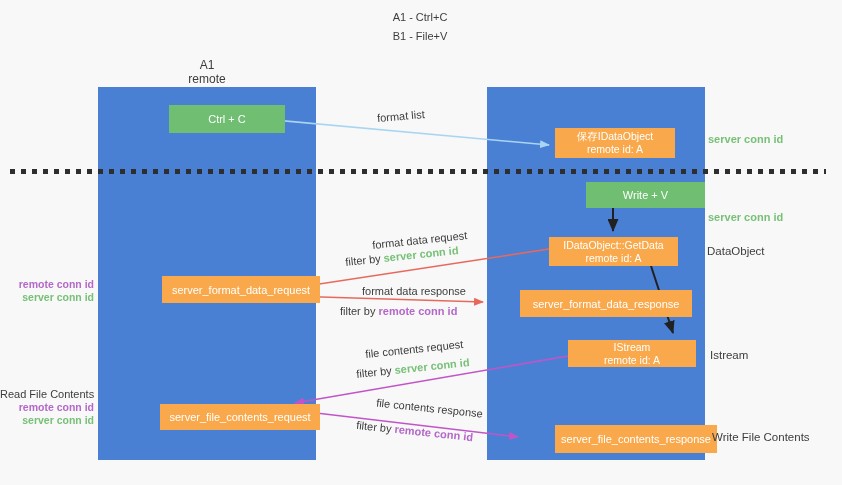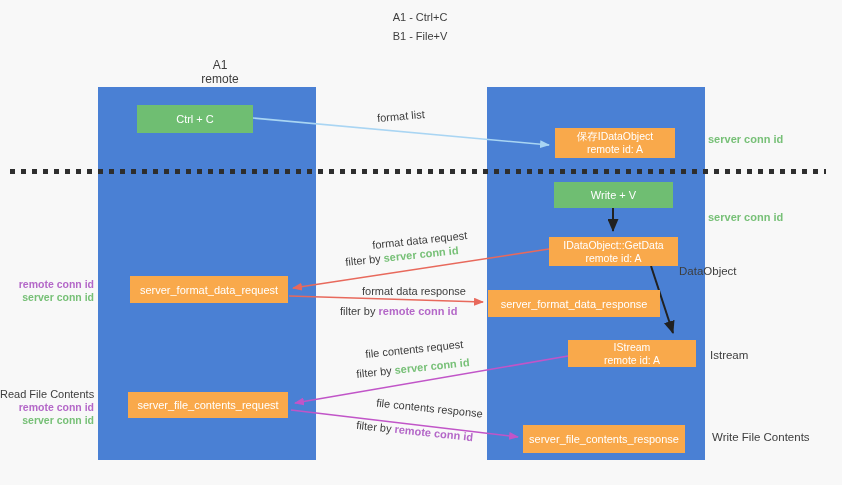--- a/index.html
+++ b/index.html
@@ -6,21 +6,21 @@
   body{font-family:"Liberation Sans",sans-serif;background:#f8f8f8;}
   #canvas{position:relative;width:842px;height:485px;background:#f8f8f8;overflow:hidden;}
   .col{position:absolute;top:87px;width:218px;height:373px;background:#4a80d4;z-index:1;}
   .col-header{position:absolute;top:58px;width:218px;text-align:center;font-size:12px;
               line-height:14px;color:#3d3d3d;z-index:1;}
   .node{position:absolute;z-index:3;color:#ffffff;text-align:center;
         display:flex;flex-direction:column;justify-content:center;}
   .green-node{background:#6fbe72;font-size:11px;}
   .orange-node{background:#f9a94b;font-size:11px;}
   .two-line{font-size:10.5px;line-height:13px;}
-  .one-line{font-size:11px;}
+  .one-line{font-size:11px;margin-left:32px;}
   .title-block{position:absolute;left:300px;top:8px;width:240px;text-align:center;
                color:#3d3d3d;font-size:11px;line-height:19px;z-index:1;}
   .divider{position:absolute;left:10px;top:169px;width:816px;height:5px;z-index:4;
            background:repeating-linear-gradient(90deg,#2e2e2e 0 5.5px,transparent 5.5px 11px);}
   .alabel{position:absolute;z-index:4;font-size:11px;color:#3d3d3d;white-space:nowrap;}
   .rot-neg{transform:rotate(-6deg);}
   .rot-pos{transform:rotate(6deg);}
   .rot-small{transform:rotate(-5deg);}
   .green-t{color:#77c077;font-weight:bold;}
   .purple-t{color:#b468c8;font-weight:bold;}
@@ -34,21 +34,21 @@
 </head>
 <body>
 
 <div id="canvas">
 
   <div class="title-block">
     <div>A1 - Ctrl+C</div>
     <div>B1 - File+V</div>
   </div>
 
-  <div class="col-header" style="left:111px;text-align:center;">
+  <div class="col-header" style="left:98px;text-align:center;">
     <div>A1</div>
     <div>remote</div>
   </div>
 
   <div class="col" style="left:98px;"></div>
   <div class="col" style="left:487px;"></div>
 
   <div class="divider"></div>
 
   <svg id="arrows" width="842" height="485">
@@ -91,21 +91,21 @@
 
   <div class="node orange-node one-line" style="left:130px;top:276px;width:158px;height:27px;">server_format_data_request</div>
 
   <div class="node orange-node one-line" style="left:488px;top:290px;width:172px;height:27px;">server_format_data_response</div>
 
   <div class="node orange-node two-line" style="left:568px;top:340px;width:128px;height:27px;">
     <div>IStream</div>
     <div>remote id: A</div>
   </div>
 
-  <div class="node orange-node one-line" style="left:128px;top:392px;width:160px;height:26px;">server_file_contents_request</div>
+  <div class="node orange-node one-line" style="left:128px;top:404px;width:160px;height:26px;">server_file_contents_request</div>
 
   <div class="node orange-node one-line" style="left:523px;top:425px;width:162px;height:28px;">server_file_contents_response</div>
 
   <div class="alabel rot-small" style="left:377px;top:110px;">format list</div>
 
   <div class="alabel rot-neg" style="left:372px;top:234px;">format data request</div>
   <div class="alabel rot-neg" style="left:345px;top:250px;">
     <span>filter by </span><span class="green-t">server conn id</span>
   </div>
 
@@ -119,21 +119,21 @@
     <span>filter by </span><span class="green-t">server conn id</span>
   </div>
 
   <div class="alabel rot-pos" style="left:376px;top:402px;">file contents response</div>
   <div class="alabel rot-pos" style="left:356px;top:425px;">
     <span>filter by </span><span class="purple-t">remote conn id</span>
   </div>
 
   <div class="side-green" style="left:708px;top:133px;">server conn id</div>
   <div class="side-green" style="left:708px;top:211px;">server conn id</div>
-  <div class="side-label" style="left:679px;top:245px;margin-top:20px;">DataObject</div>
+  <div class="side-label" style="left:707px;top:245px;">DataObject</div>
   <div class="side-label" style="left:710px;top:349px;">Istream</div>
   <div class="side-label" style="left:712px;top:431px;">Write File Contents</div>
 
   <div class="left-group" style="top:278px;">
     <div class="purple-t">remote conn id</div>
     <div class="green-t">server conn id</div>
   </div>
   <div class="left-group" style="top:388px;">
     <div class="plain">Read File Contents</div>
     <div class="purple-t">remote conn id</div>

